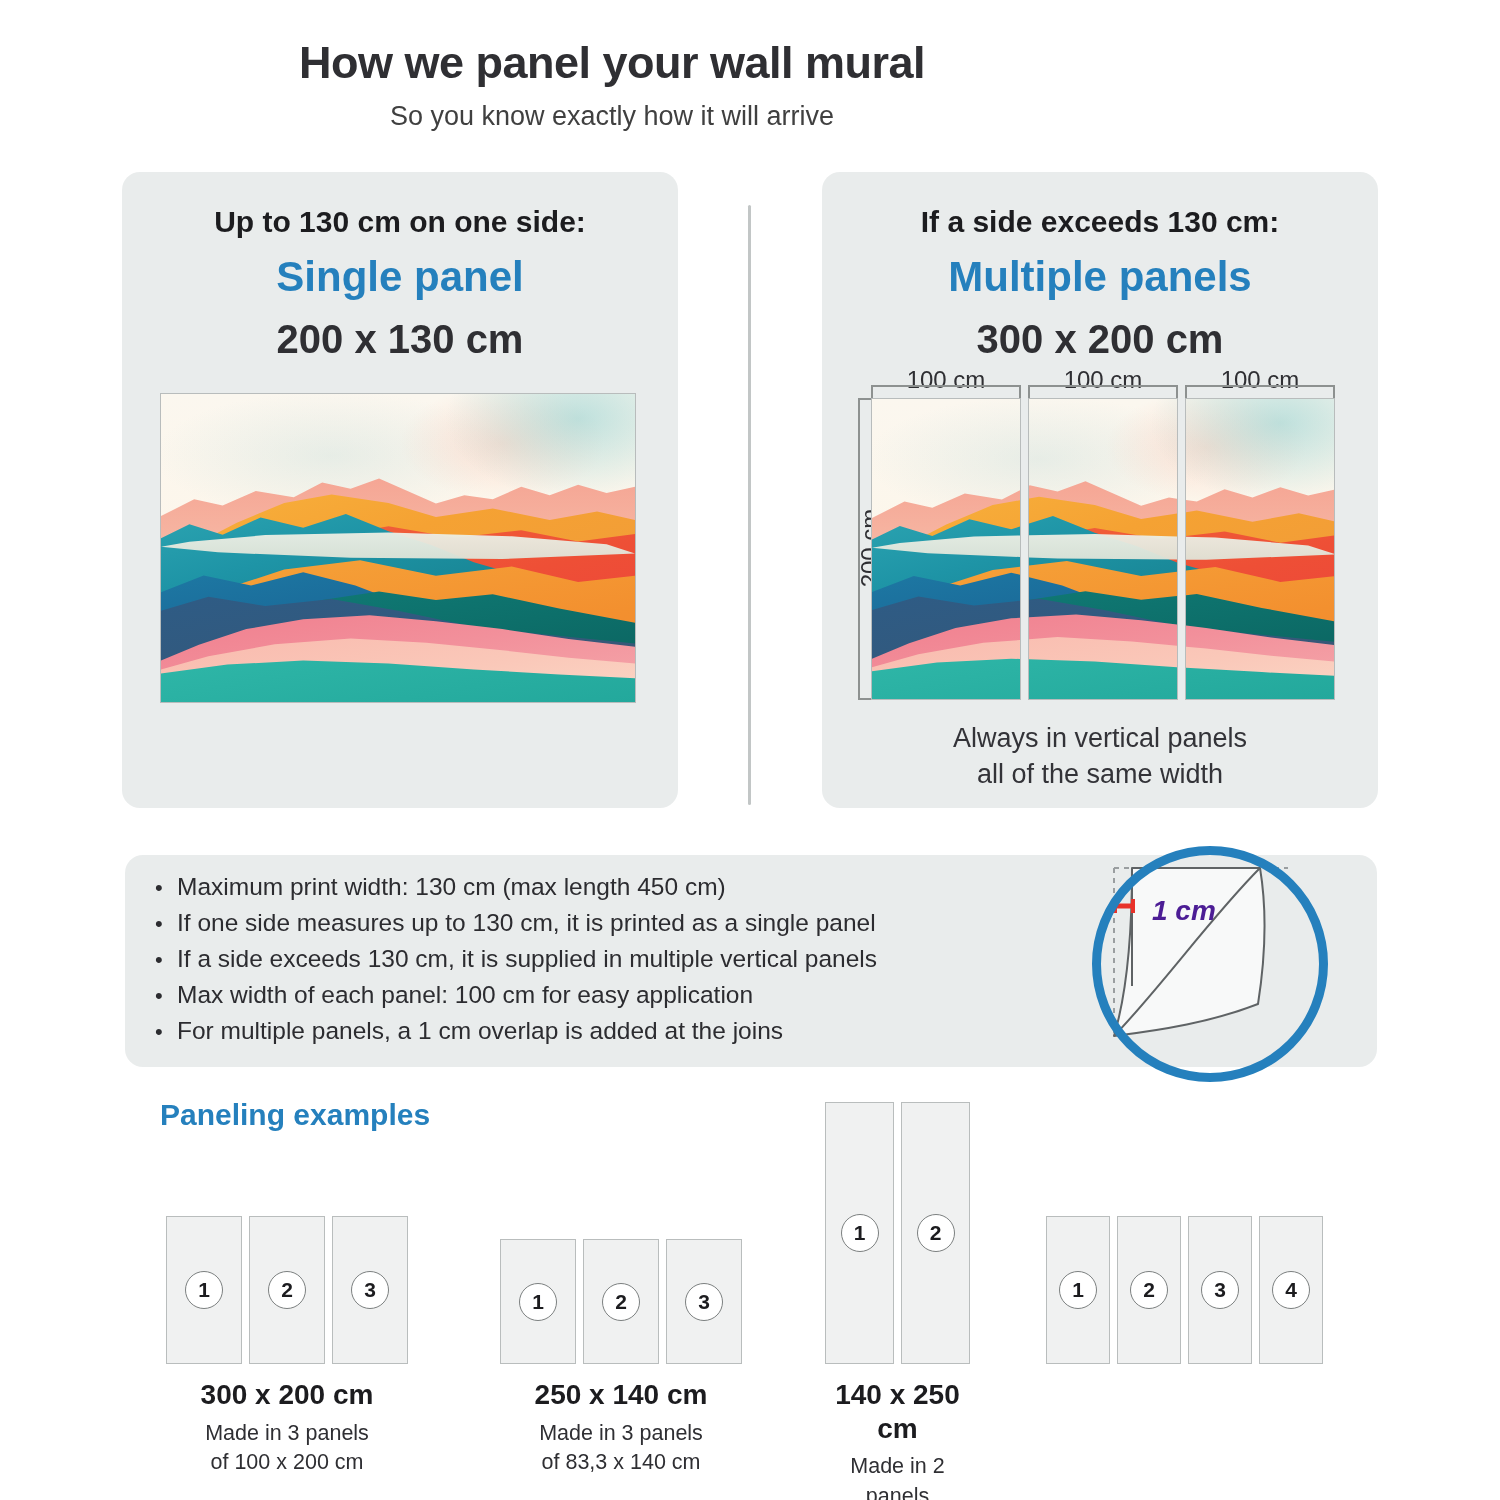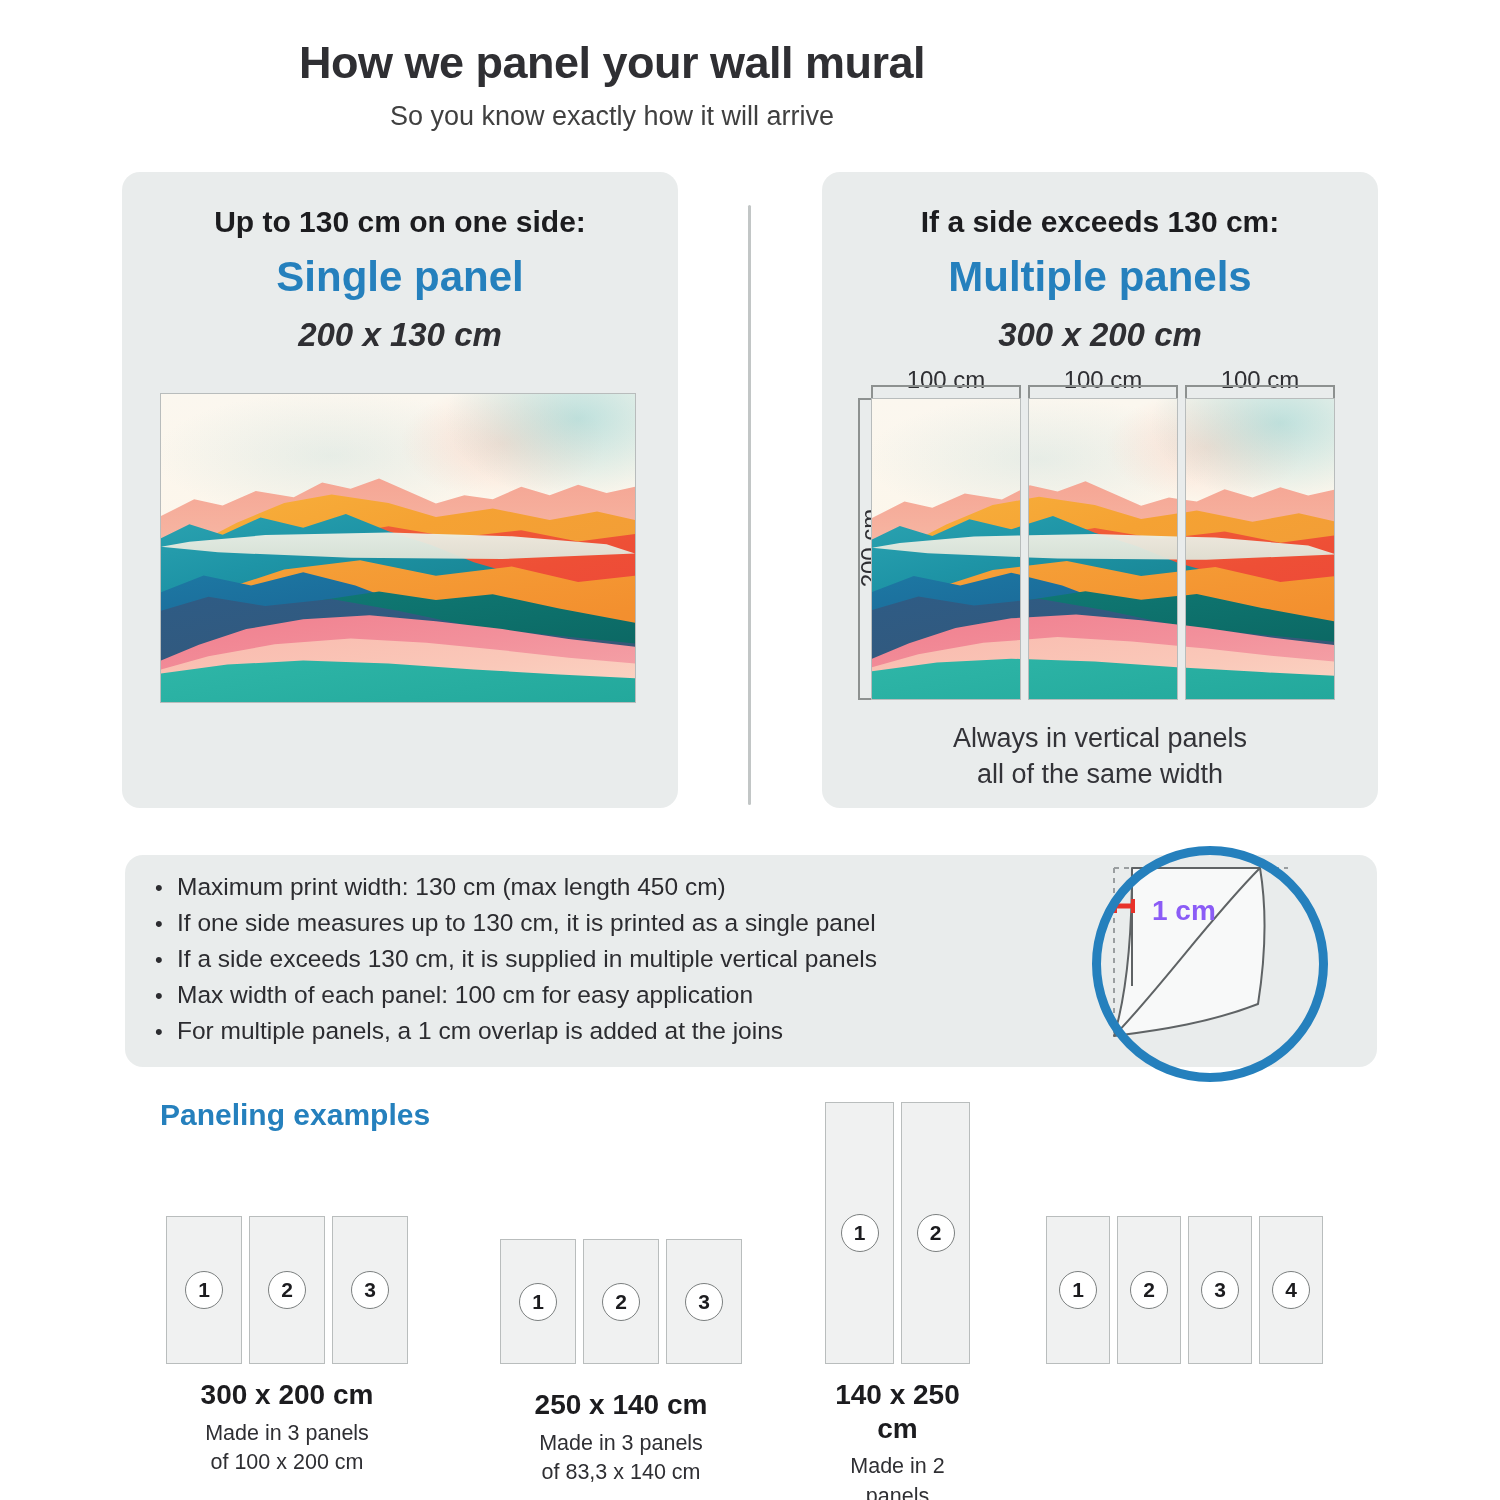--- a/index.html
+++ b/index.html
@@ -39,22 +39,22 @@
 
   .card-h1 {
     text-align: center; font-size: 30px; font-weight: bold;
     color: #1c1c1f; margin-top: 32px; line-height: 1.2;
   }
   .card-h2 {
     text-align: center; font-size: 42px; font-weight: bold;
     color: #2580bd; margin-top: 13px; line-height: 1.15;
   }
   .card-h3 {
-    text-align: center; font-size: 33px; font-weight: bold;
-    color: #2f2f33; margin-top: 14px; line-height: 1.2; font-style: italic;
+    text-align: center; font-size: 40px; font-weight: bold;
+    color: #2f2f33; margin-top: 14px; line-height: 1.2;
   }
   .card-cap {
     position: absolute; left: 0; width: 100%; text-align: center;
     font-size: 27px; color: #333338; line-height: 1.35;
   }
   .blue-b { color: #2580bd; font-weight: bold; }
 
   
   .mural {
     position: relative; overflow: hidden; background: #f7f3ec;
@@ -198,21 +198,21 @@
 
   
   #overlap-circle {
     position: absolute; left: 1092px; top: 846px;
     width: 236px; height: 236px; border-radius: 50%;
     border: 9px solid #2580bd; background: transparent;
   }
   #overlap-svg { position: absolute; left: 1092px; top: 846px; width: 236px; height: 236px; }
   #overlap-label {
     position: absolute; left: 1152px; top: 895px;
-    font-size: 28px; font-weight: bold; color: #8b5cf6;
+    font-size: 28px; font-weight: bold; color: #4c1d95; font-style: italic;
   }
 
   
   #examples-title {
     position: absolute; left: 160px; top: 1098px;
     font-size: 30px; font-weight: bold; color: #2580bd;
   }
   .example { position: absolute; }
   .ex-panels { position: relative; }
   .ex-panel {
@@ -419,21 +419,21 @@
       <div class="ex-panel" style="left:0px;  width:76px;">
         <div class="ex-num">1</div>
       </div>
       <div class="ex-panel" style="left:83px; width:76px;">
         <div class="ex-num">2</div>
       </div>
       <div class="ex-panel" style="left:166px; width:76px;">
         <div class="ex-num">3</div>
       </div>
     </div>
-    <div class="ex-cap" style="top:149px; width:242px;">
+    <div class="ex-cap" style="top:139px; width:242px;">
       <div class="ex-size">250 x 140 cm</div>
       <div class="ex-detail">Made in 3 panels</div>
       <div class="ex-detail" style="margin-top:0;">of 83,3 x 140 cm</div>
     </div>
   </div>
 
   <div class="example" style="left:825px; top:1102px; width:150px;">
     <div class="ex-panels" style="height:262px;">
       <div class="ex-panel" style="left:0px;  width:69px;">
         <div class="ex-num">1</div>

